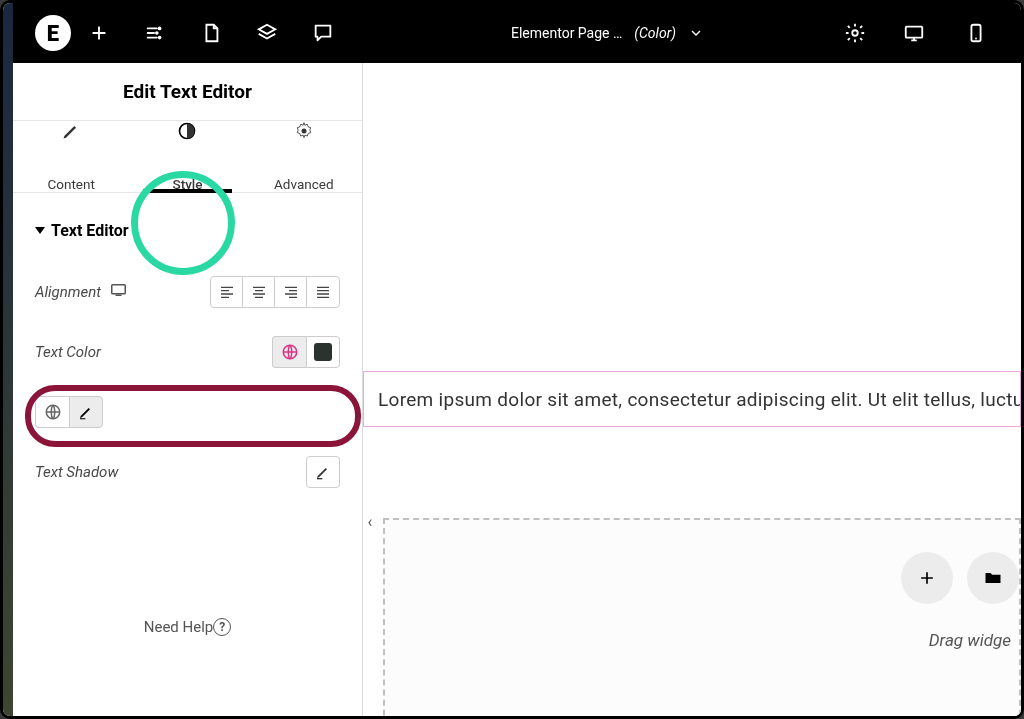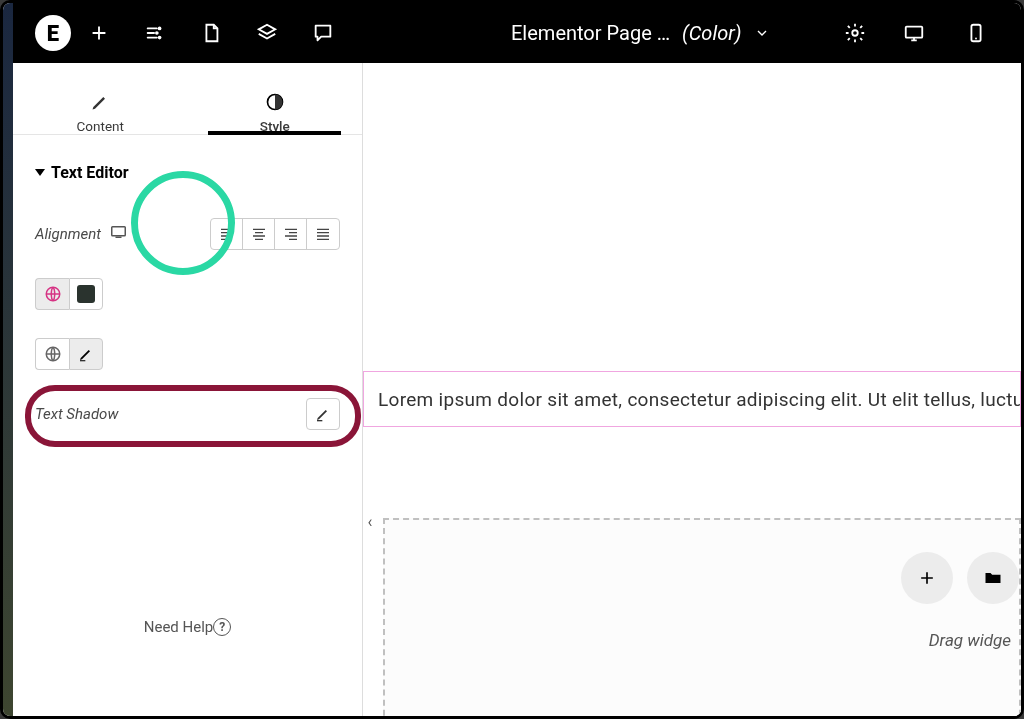--- a/index.html
+++ b/index.html
@@ -3,32 +3,32 @@
 <meta charset="utf-8">
 <style>
   * { box-sizing: border-box; margin: 0; padding: 0; font-family: -apple-system, BlinkMacSystemFont, "Segoe UI", Roboto, Arial, sans-serif; }
   html, body { width: 1024px; height: 719px; overflow: hidden; background: #3a3a3a; }
   .frame { position: absolute; left: 0; top: 0; width: 1024px; height: 719px; border-radius: 10px; background: #fff; overflow: hidden; border: 3px solid #000; }
   .leftbar { position: absolute; left: 0; top: 0; width: 10px; height: 719px; background: linear-gradient(#1a2740, #3e4630); }
   .topbar { position: absolute; left: 10px; top: 0; right: 0; height: 60px; background: #000; display: flex; align-items: center; color: #fff; }
   .topbar .logo { width: 36px; height: 36px; border-radius: 50%; background: #fff; color: #000; display: flex; align-items: center; justify-content: center; font-weight: 900; font-size: 22px; margin-left: 22px; }
   .topbar .icon { width: 56px; height: 60px; display: flex; align-items: center; justify-content: center; fill: #fff; }
   .topbar .icon svg { width: 22px; height: 22px; }
-  .topbar .title-area { margin-left: 160px; display: flex; align-items: center; gap: 12px; font-size: 20px; }
+  .topbar .title-area { margin-left: 160px; display: flex; align-items: center; gap: 12px; font-size: 14px; }
   .topbar .title-area .draft { font-style: italic; }
   .topbar .right-icons { position: absolute; right: 14px; top: 0; display: flex; align-items: center; height: 60px; gap: 0; }
   .device-tab { width: 62px; height: 60px; display: flex; align-items: center; justify-content: center; }
   .device-tab svg { width: 22px; height: 22px; fill: #fff; }
   .right-icons .settings{ width:56px; display:flex; align-items:center; justify-content:center;}
   .device-indicator { position: absolute; right: 76px; top: 60px; width: 62px; height: 4px; background: #fff; }
 
   .panel { position: absolute; left: 10px; top: 60px; width: 350px; bottom: 0; background: #fff; border-right: 1px solid #ddd; overflow: hidden; }
   .panel-title { height: 58px; display: flex; align-items: center; justify-content: center; font-weight: 700; font-size: 19px; border-bottom: 1px solid #e5e5e5; }
   .tabs { display: flex; height: 72px; border-bottom: 1px solid #e5e5e5; }
-  .tab { flex: 1; display: flex; flex-direction: column; align-items: center; justify-content: flex-end; gap: 6px; font-size: 13.5px; color: #3a3a3a; cursor: pointer; position: relative; }
+  .tab { flex: 1; display: flex; flex-direction: column; align-items: center; justify-content: space-between; gap: 6px; font-size: 13.5px; color: #3a3a3a; cursor: pointer; position: relative; }
   .tab svg { width: 20px; height: 20px; fill: #333; }
   .tab.active { font-weight: 500; }
   .tab.active::after { content: ""; position: absolute; bottom: -1px; left: 12%; right: 12%; height: 4px; background: #000; }
   .style-circle { position: absolute; left: 118px; top: 108px; width: 104px; height: 104px; border: 7px solid #2ad8a4; border-radius: 50%; pointer-events: none; }
 
   .section-head { display: flex; align-items: center; gap: 6px; padding: 28px 22px 8px 22px; font-weight: 700; font-size: 16px; cursor: pointer; }
   .section-head .caret { width: 0; height: 0; border-left: 5px solid transparent; border-right: 5px solid transparent; border-top: 7px solid #000; }
 
   .ctrl { display: flex; align-items: center; padding: 14px 22px; font-size: 15px; color: #4a4a4a; min-height: 52px; font-style: italic; }
   .ctrl .label { flex: 1; display: flex; align-items: center; gap: 10px; }
@@ -127,34 +127,42 @@
           <svg viewBox="0 0 24 24">
             <rect x="7" y="3" width="10" height="18" rx="2" fill="none" stroke="#fff" stroke-width="2"></rect>
             <circle cx="12" cy="18" r="1" fill="#fff"></circle>
           </svg>
         </div>
     </div>
   </div>
   <div class="device-indicator"></div>
 
   <div class="panel">
+    <div class="panel-title">Edit Text Editor</div>
 
     <div class="tabs">
       <div class="tab">
         <svg viewBox="0 0 24 24">
             <path d="M3 21l3-1 12-12-2-2L4 18l-1 3z"></path>
           </svg>
         <span>Content</span>
       </div>
       <div class="tab active">
         <svg viewBox="0 0 24 24">
             <circle cx="12" cy="12" r="9" fill="none" stroke="#000" stroke-width="2"></circle>
             <path d="M12 3a9 9 0 010 18z"></path>
           </svg>
         <span>Style</span>
+      </div>
+      <div class="tab">
+        <svg viewBox="0 0 24 24">
+            <circle cx="12" cy="12" r="3"></circle>
+            <path d="M12 2l1 3 3-1 1 3 3 1-1 3 1 3-3 1-1 3-3-1-1 3-1-3-3 1-1-3-3-1 1-3-1-3 3-1 1-3 3 1z" fill="none" stroke="#333" stroke-width="1"></path>
+          </svg>
+        <span>Advanced</span>
       </div>
     </div>
 
     <div class="section-head">
       <div class="caret"></div>
       <span>Text Editor</span>
     </div>
 
     <div class="ctrl" style="padding-top:28px;">
       <div class="label">
@@ -184,20 +192,23 @@
           <div class="ib">
               <svg viewBox="0 0 24 24">
                 <path d="M3 5h18M3 10h18M3 15h18M3 20h18" stroke="#444" stroke-width="2"></path>
               </svg>
             </div>
         </div>
       </div>
     </div>
 
     <div class="ctrl">
+      <div class="label">
+          <span>Text Color</span>
+        </div>
       <div class="val">
         <div class="pair">
           <div class="pbtn grey">
               <svg width="18" height="18" viewBox="0 0 24 24" class="globe-magenta">
                 <circle cx="12" cy="12" r="9" fill="none" stroke="#d63384" stroke-width="2"></circle>
                 <path d="M3 12h18M12 3c3 3 3 15 0 18M12 3c-3 3-3 15 0 18" fill="none" stroke="#d63384" stroke-width="2"></path>
               </svg>
             </div>
           <div class="pbtn">
               <div class="swatch"></div>

